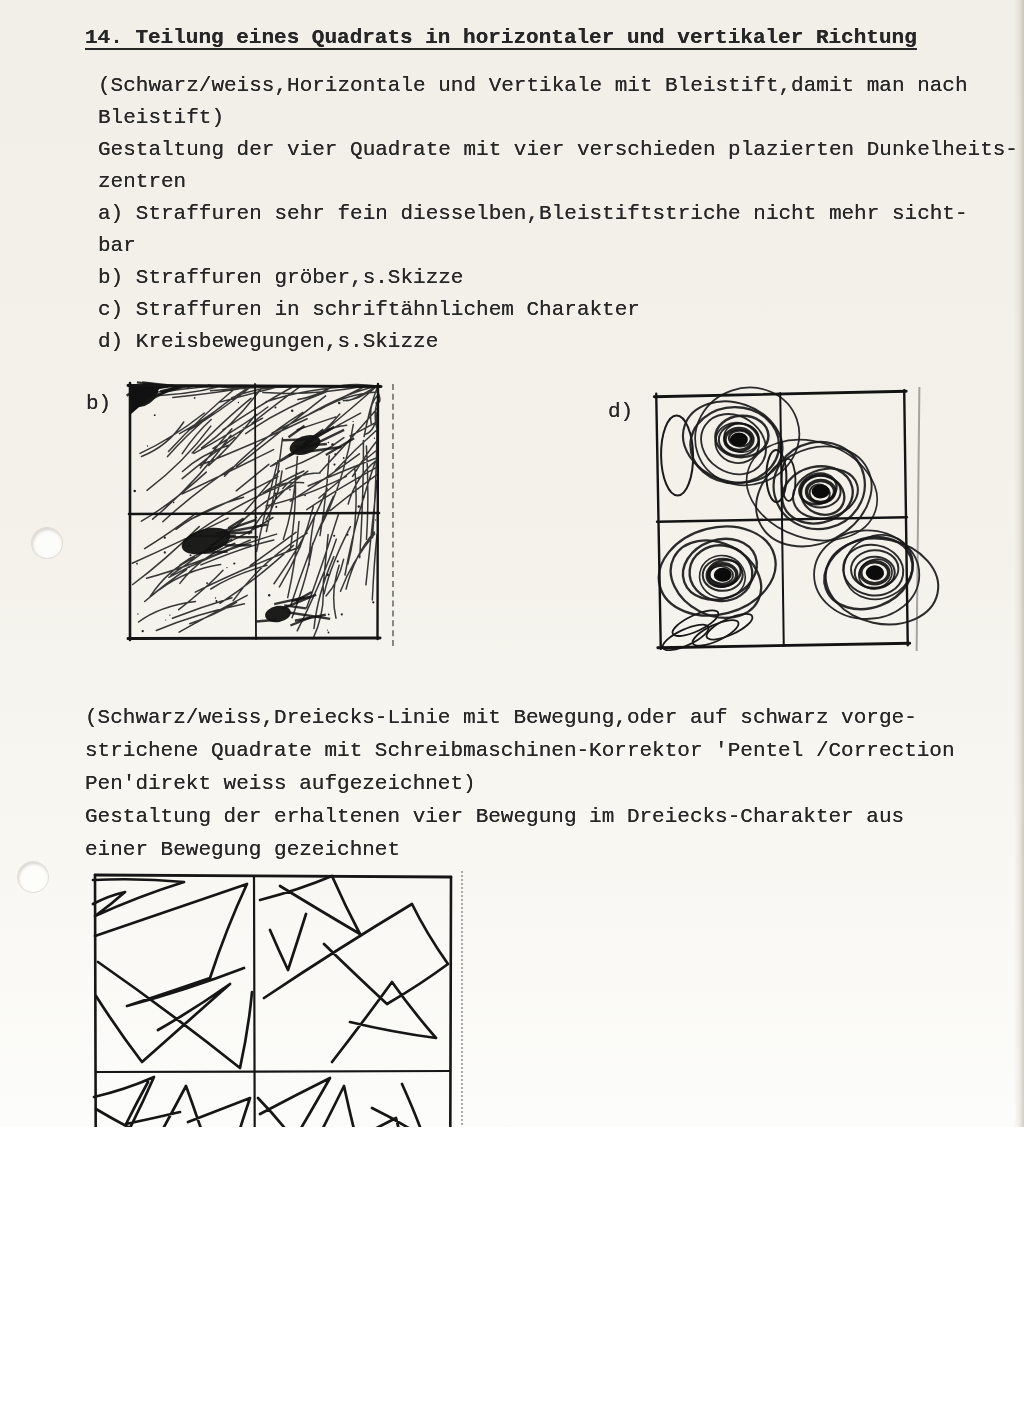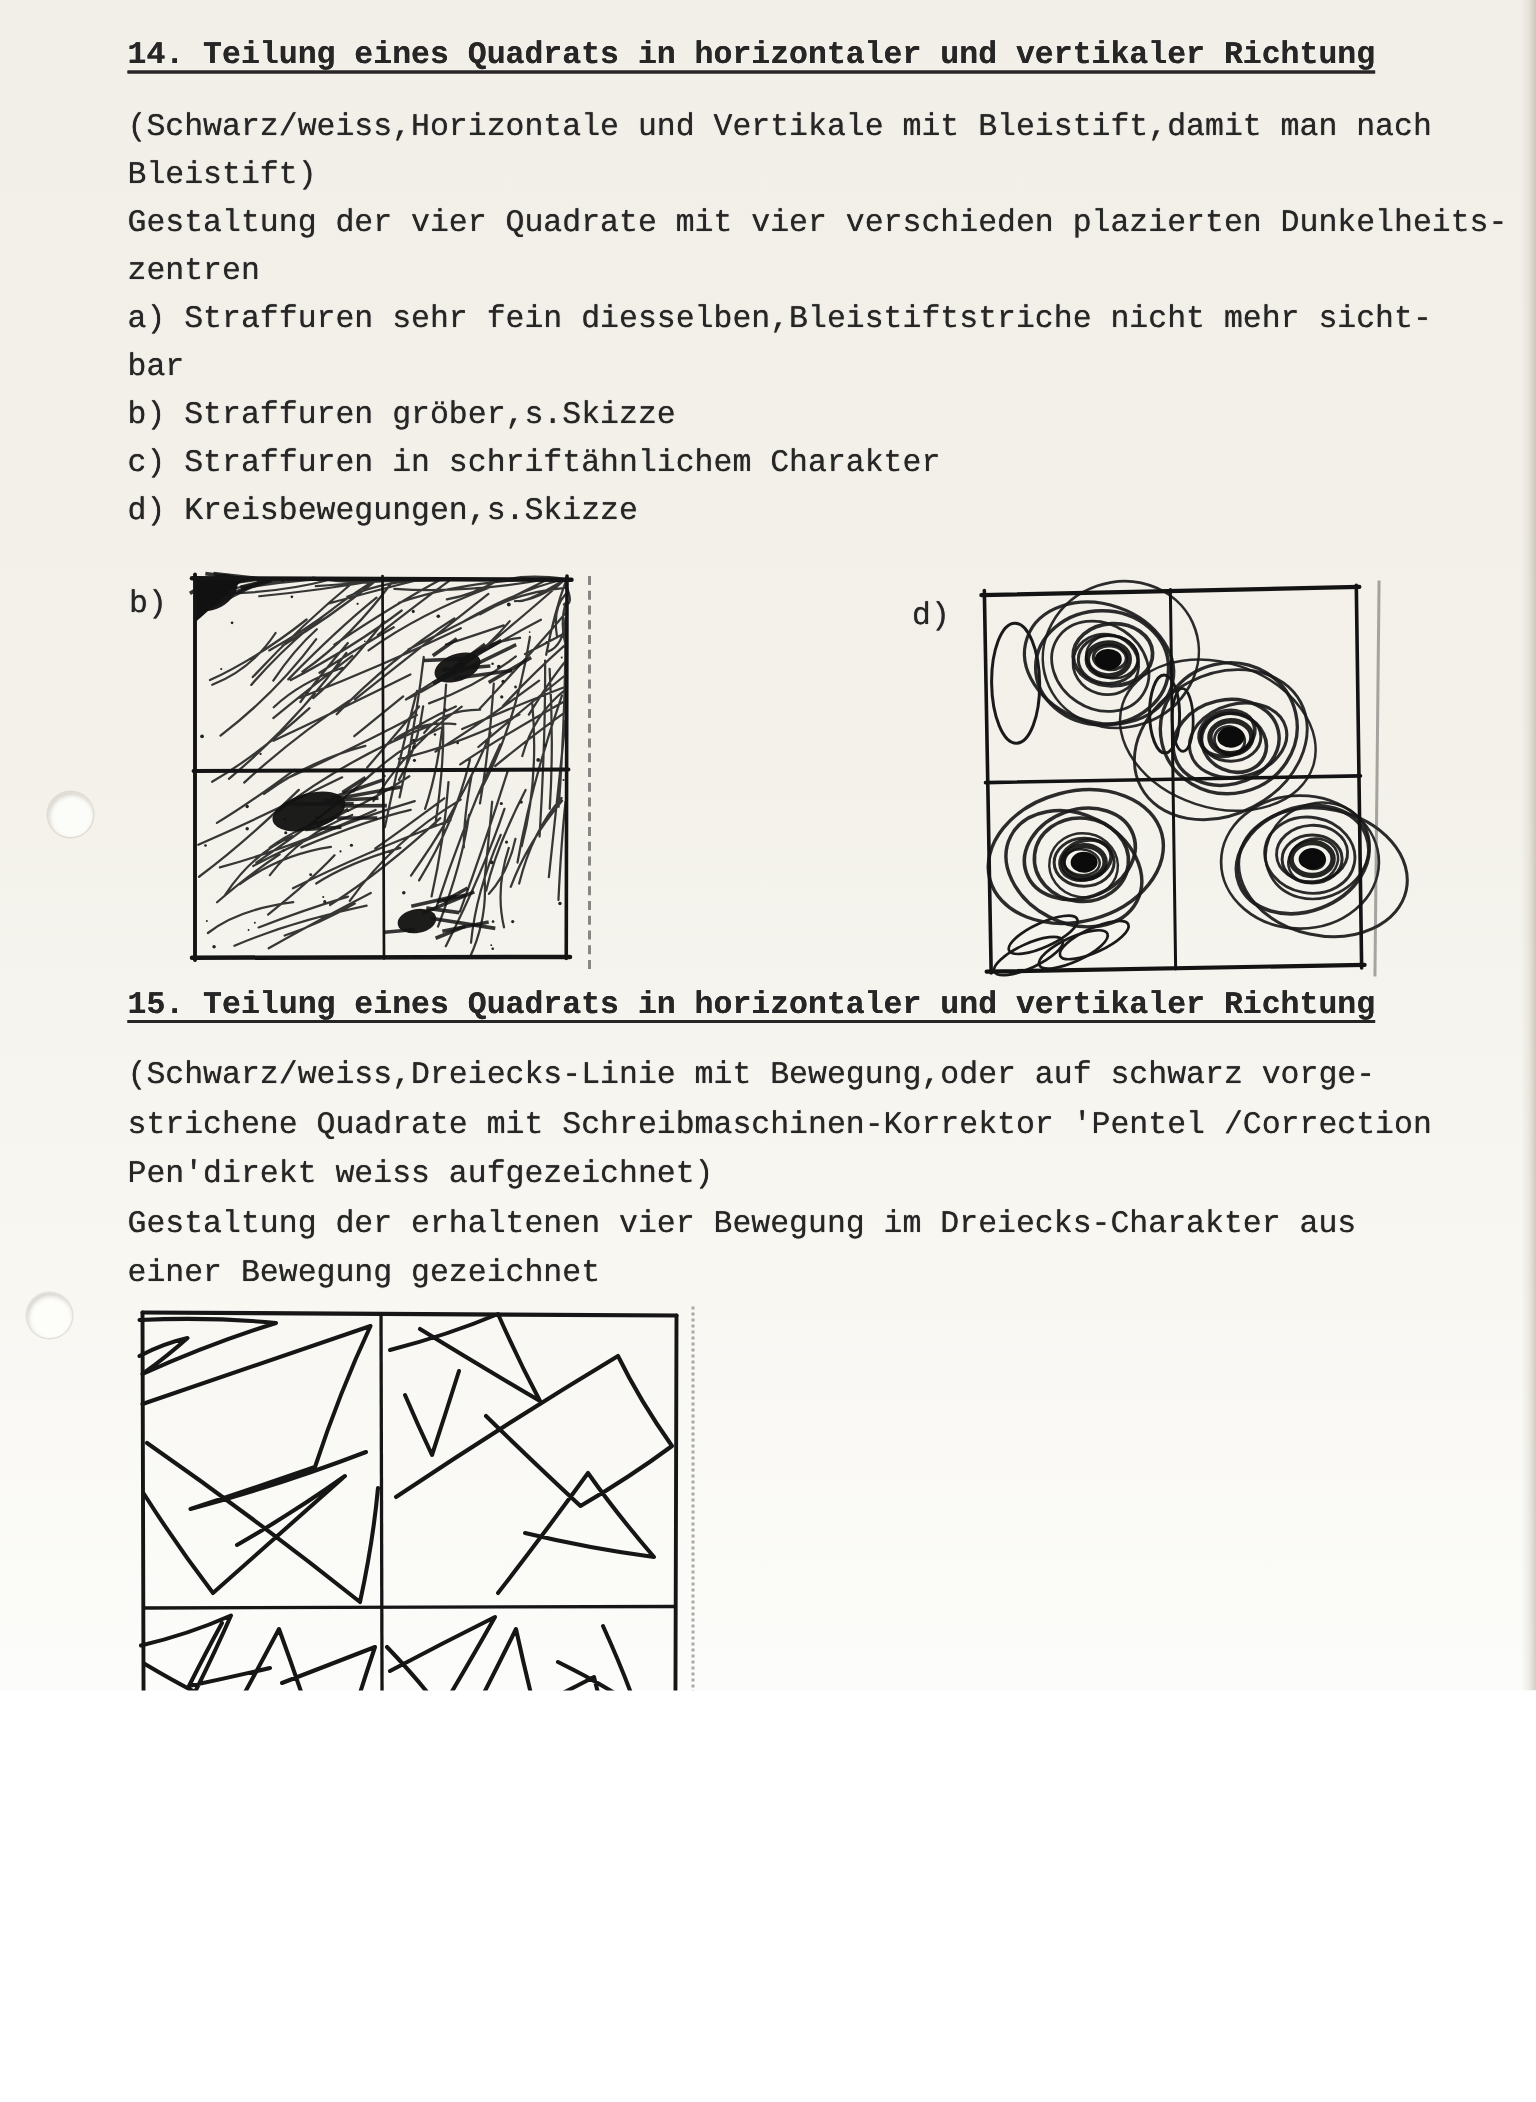--- a/index.html
+++ b/index.html
@@ -18,21 +18,21 @@
     white-space:pre;
     letter-spacing:0;
     text-decoration:underline;
     text-decoration-thickness:2px;
     text-underline-offset:5px;
     text-shadow:0 0 .4px rgba(30,30,30,.9);
   }
   .h14{left:85px;top:26px;}
   .h15{left:85px;top:659px;}
   .para{position:absolute;}
-  .p14{left:85px;top:70px;}
+  .p14{left:98px;top:70px;}
   .p14 .tline{line-height:32px;}
   .p15{left:85px;top:701px;}
   .p15 .tline{line-height:33px;}
   .tline{
     font-size:21px;
     white-space:pre;
     text-shadow:0 0 .5px rgba(34,34,34,.85);
   }
   .label{
     position:absolute;
@@ -255,21 +255,20 @@
       <ellipse cx="165" cy="100" rx="9" ry="7" fill="#0b0b0b"></ellipse>
       <ellipse cx="66" cy="182" rx="20" ry="16" fill="none" stroke="#141414" stroke-width="2" opacity=".9"></ellipse>
       <ellipse cx="66" cy="182" rx="14" ry="11" fill="none" stroke="#0e0e0e" stroke-width="3.6" opacity=".9"></ellipse>
       <ellipse cx="66" cy="182" rx="9" ry="7" fill="#0b0b0b"></ellipse>
       <ellipse cx="218" cy="182" rx="20" ry="16" fill="none" stroke="#141414" stroke-width="2" opacity=".9"></ellipse>
       <ellipse cx="218" cy="182" rx="14" ry="11" fill="none" stroke="#0e0e0e" stroke-width="3.6" opacity=".9"></ellipse>
       <ellipse cx="218" cy="182" rx="9" ry="7" fill="#0b0b0b"></ellipse>
     </svg>
   <div class="guide guide-d"></div>
 
-  <div class="heading h15">15. Teilung eines Quadrats in horizontaler und vertikaler Richtung</div>
 
   <div class="para p15">
     <div class="tline">(Schwarz/weiss,Dreiecks-Linie mit Bewegung,oder auf schwarz vorge-</div>
     <div class="tline">strichene Quadrate mit Schreibmaschinen-Korrektor 'Pentel /Correction</div>
     <div class="tline">Pen'direkt weiss aufgezeichnet)</div>
     <div class="tline">Gestaltung der erhaltenen vier Bewegung im Dreiecks-Charakter aus</div>
     <div class="tline">einer Bewegung gezeichnet</div>
   </div>
 
   <svg id="sketch-t" class="sketch" viewBox="0 0 362 372">

